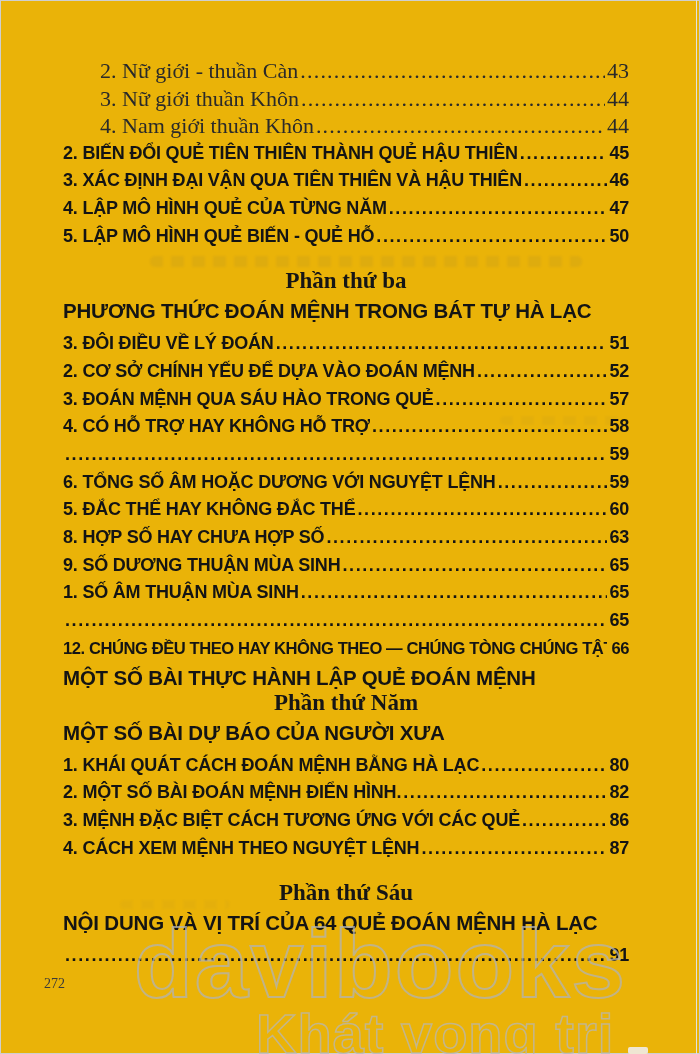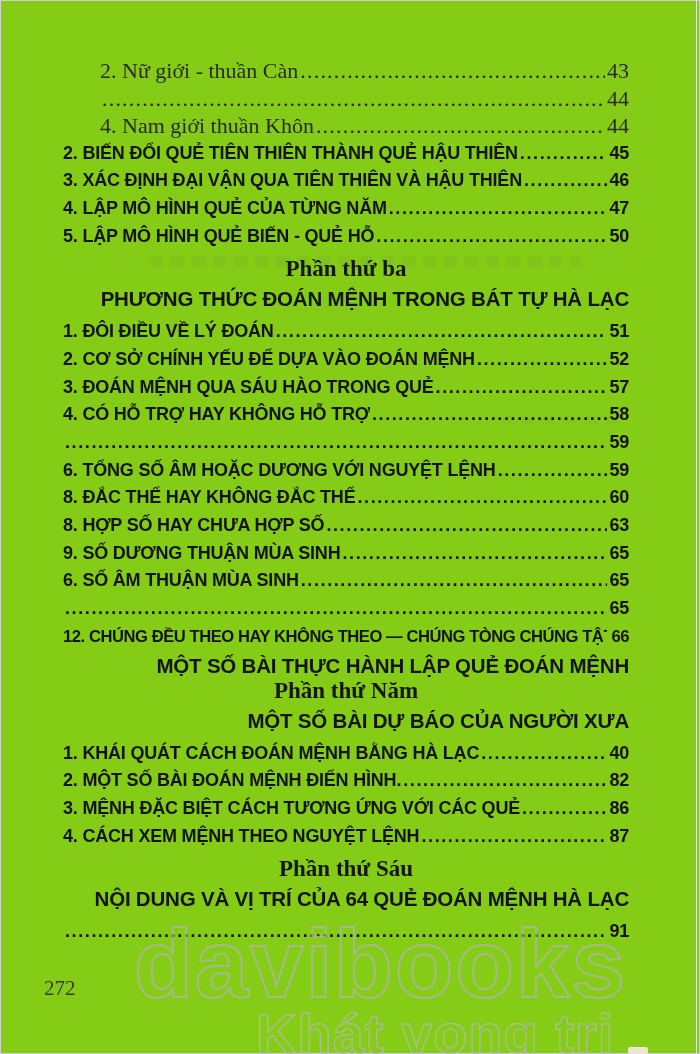--- a/index.html
+++ b/index.html
@@ -1,48 +1,48 @@
 <!DOCTYPE html>
 <html><head>
 <meta charset="utf-8">
 <style>
   html,body{margin:0;padding:0;background:#e8e8e8;}
   .page{
-    position:relative;width:700px;height:1054px;background:#84cc16;
+    position:relative;width:700px;height:1054px;background:#eab308;
     overflow:hidden;font-family:"Liberation Sans",sans-serif;color:#1b1b1b;
     box-shadow:0 0 0 1px #cfcfcf inset;
   }
   .toc{position:absolute;left:63px;top:57px;width:566px;}
   .row{display:flex;align-items:baseline;white-space:nowrap;}
   .item-serif{
     font-family:"Liberation Serif","DejaVu Serif",serif;font-size:22px;
     line-height:27.5px;height:27.5px;padding-left:37px;color:#2a2a2a;font-weight:400;
   }
   .item-bold{
     font-weight:700;font-size:18px;letter-spacing:-0.2px;
     line-height:27.7px;height:27.7px;color:#141414;text-align:right;
   }
   .row.tight{font-size:16.6px;letter-spacing:-0.45px;}
   .t{flex:0 1 auto;overflow:hidden;}
   .leader{flex:1 1 0;min-width:0;overflow:hidden;letter-spacing:1.6px;margin:0 2px;}
   .item-serif .leader{letter-spacing:1.2px;}
   .pg{flex:0 0 auto;}
   .part-title{
     font-family:"Liberation Serif","DejaVu Serif",serif;font-weight:700;
-    font-size:23px;line-height:30px;height:30px;margin-top:4px;
+    font-size:23px;line-height:30px;height:30px;margin-top:16px;
     text-align:center;color:#161616;
   }
   .part-title.after-sub{margin-top:-9px;}
   .part-subtitle{
     font-weight:700;font-size:20.5px;letter-spacing:-0.2px;
-    line-height:30px;height:30px;margin-bottom:4px;text-align:right;color:#141414;
+    line-height:30px;height:30px;margin-bottom:4px;text-align:left;color:#141414;
   }
   .folio{
     position:absolute;left:44px;top:976px;
-    font-family:"Liberation Serif","DejaVu Serif",serif;font-size:21px;color:#3a3a3a;
+    font-family:"Liberation Serif","DejaVu Serif",serif;font-size:14px;color:#3a3a3a;
   }
   .wm{pointer-events:none;color:transparent;line-height:1;opacity:.75;}
   .wm-brand{
     position:absolute;left:134px;top:916px;font-size:96px;font-weight:700;
     letter-spacing:2px;-webkit-text-stroke:2px #b3b3b3;
   }
   .wm-tagline{
     position:absolute;left:256px;top:1006px;font-size:56px;font-weight:700;
     letter-spacing:1px;-webkit-text-stroke:1.5px #b7b7b7;
   }
@@ -65,20 +65,21 @@
   <div class="bleed bleed-2"></div>
   <div class="bleed bleed-3"></div>
 
   <div class="toc">
       <div class="row item-serif">
         <span class="t">2. Nữ giới - thuần Càn</span>
         <span class="leader">............................................................................................................................................</span>
         <span class="pg">43</span>
       </div>
       <div class="row item-serif">
+        <span class="t">3. Nữ giới thuần Khôn</span>
         <span class="leader">............................................................................................................................................</span>
         <span class="pg">44</span>
       </div>
       <div class="row item-serif">
         <span class="t">4. Nam giới thuần Khôn</span>
         <span class="leader">............................................................................................................................................</span>
         <span class="pg">44</span>
       </div>
       <div class="row item-bold">
         <span class="t">2. BIẾN ĐỔI QUẺ TIÊN THIÊN THÀNH QUẺ HẬU THIÊN</span>
@@ -96,21 +97,21 @@
         <span class="pg">47</span>
       </div>
       <div class="row item-bold">
         <span class="t">5. LẬP MÔ HÌNH QUẺ BIẾN - QUẺ HỖ</span>
         <span class="leader">............................................................................................................................................</span>
         <span class="pg">50</span>
       </div>
       <div class="part-title">Phần thứ ba</div>
       <div class="part-subtitle">PHƯƠNG THỨC ĐOÁN MỆNH TRONG BÁT TỰ HÀ LẠC</div>
       <div class="row item-bold">
-        <span class="t">1. ĐÔI ĐIỀU VỀ LÝ ĐOÁN</span>
+        <span class="t">3. ĐÔI ĐIỀU VỀ LÝ ĐOÁN</span>
         <span class="leader">............................................................................................................................................</span>
         <span class="pg">51</span>
       </div>
       <div class="row item-bold">
         <span class="t">2. CƠ SỞ CHÍNH YẾU ĐỂ DỰA VÀO ĐOÁN MỆNH</span>
         <span class="leader">............................................................................................................................................</span>
         <span class="pg">52</span>
       </div>
       <div class="row item-bold">
         <span class="t">3. ĐOÁN MỆNH QUA SÁU HÀO TRONG QUẺ</span>
@@ -125,55 +126,55 @@
       <div class="row item-bold">
         <span class="leader">............................................................................................................................................</span>
         <span class="pg">59</span>
       </div>
       <div class="row item-bold">
         <span class="t">6. TỔNG SỐ ÂM HOẶC DƯƠNG VỚI NGUYỆT LỆNH</span>
         <span class="leader">............................................................................................................................................</span>
         <span class="pg">59</span>
       </div>
       <div class="row item-bold">
-        <span class="t">8. ĐẮC THỂ HAY KHÔNG ĐẮC THỂ</span>
+        <span class="t">5. ĐẮC THỂ HAY KHÔNG ĐẮC THỂ</span>
         <span class="leader">............................................................................................................................................</span>
         <span class="pg">60</span>
       </div>
       <div class="row item-bold">
         <span class="t">8. HỢP SỐ HAY CHƯA HỢP SỐ</span>
         <span class="leader">............................................................................................................................................</span>
         <span class="pg">63</span>
       </div>
       <div class="row item-bold">
         <span class="t">9. SỐ DƯƠNG THUẬN MÙA SINH</span>
         <span class="leader">............................................................................................................................................</span>
         <span class="pg">65</span>
       </div>
       <div class="row item-bold">
-        <span class="t">6. SỐ ÂM THUẬN MÙA SINH</span>
+        <span class="t">1. SỐ ÂM THUẬN MÙA SINH</span>
         <span class="leader">............................................................................................................................................</span>
         <span class="pg">65</span>
       </div>
       <div class="row item-bold">
         <span class="leader">............................................................................................................................................</span>
         <span class="pg">65</span>
       </div>
       <div class="row item-bold tight">
         <span class="t">12. CHÚNG ĐỀU THEO HAY KHÔNG THEO — CHÚNG TÒNG CHÚNG TẬT</span>
         <span class="leader">............................................................................................................................................</span>
         <span class="pg">66</span>
       </div>
       <div class="part-subtitle">MỘT SỐ BÀI THỰC HÀNH LẬP QUẺ ĐOÁN MỆNH</div>
       <div class="part-title after-sub">Phần thứ Năm</div>
       <div class="part-subtitle">MỘT SỐ BÀI DỰ BÁO CỦA NGƯỜI XƯA</div>
       <div class="row item-bold">
         <span class="t">1. KHÁI QUÁT CÁCH ĐOÁN MỆNH BẰNG HÀ LẠC</span>
         <span class="leader">............................................................................................................................................</span>
-        <span class="pg">40</span>
+        <span class="pg">80</span>
       </div>
       <div class="row item-bold">
         <span class="t">2. MỘT SỐ BÀI ĐOÁN MỆNH ĐIỂN HÌNH.</span>
         <span class="leader">............................................................................................................................................</span>
         <span class="pg">82</span>
       </div>
       <div class="row item-bold">
         <span class="t">3. MỆNH ĐẶC BIỆT CÁCH TƯƠNG ỨNG VỚI CÁC QUẺ</span>
         <span class="leader">............................................................................................................................................</span>
         <span class="pg">86</span>

